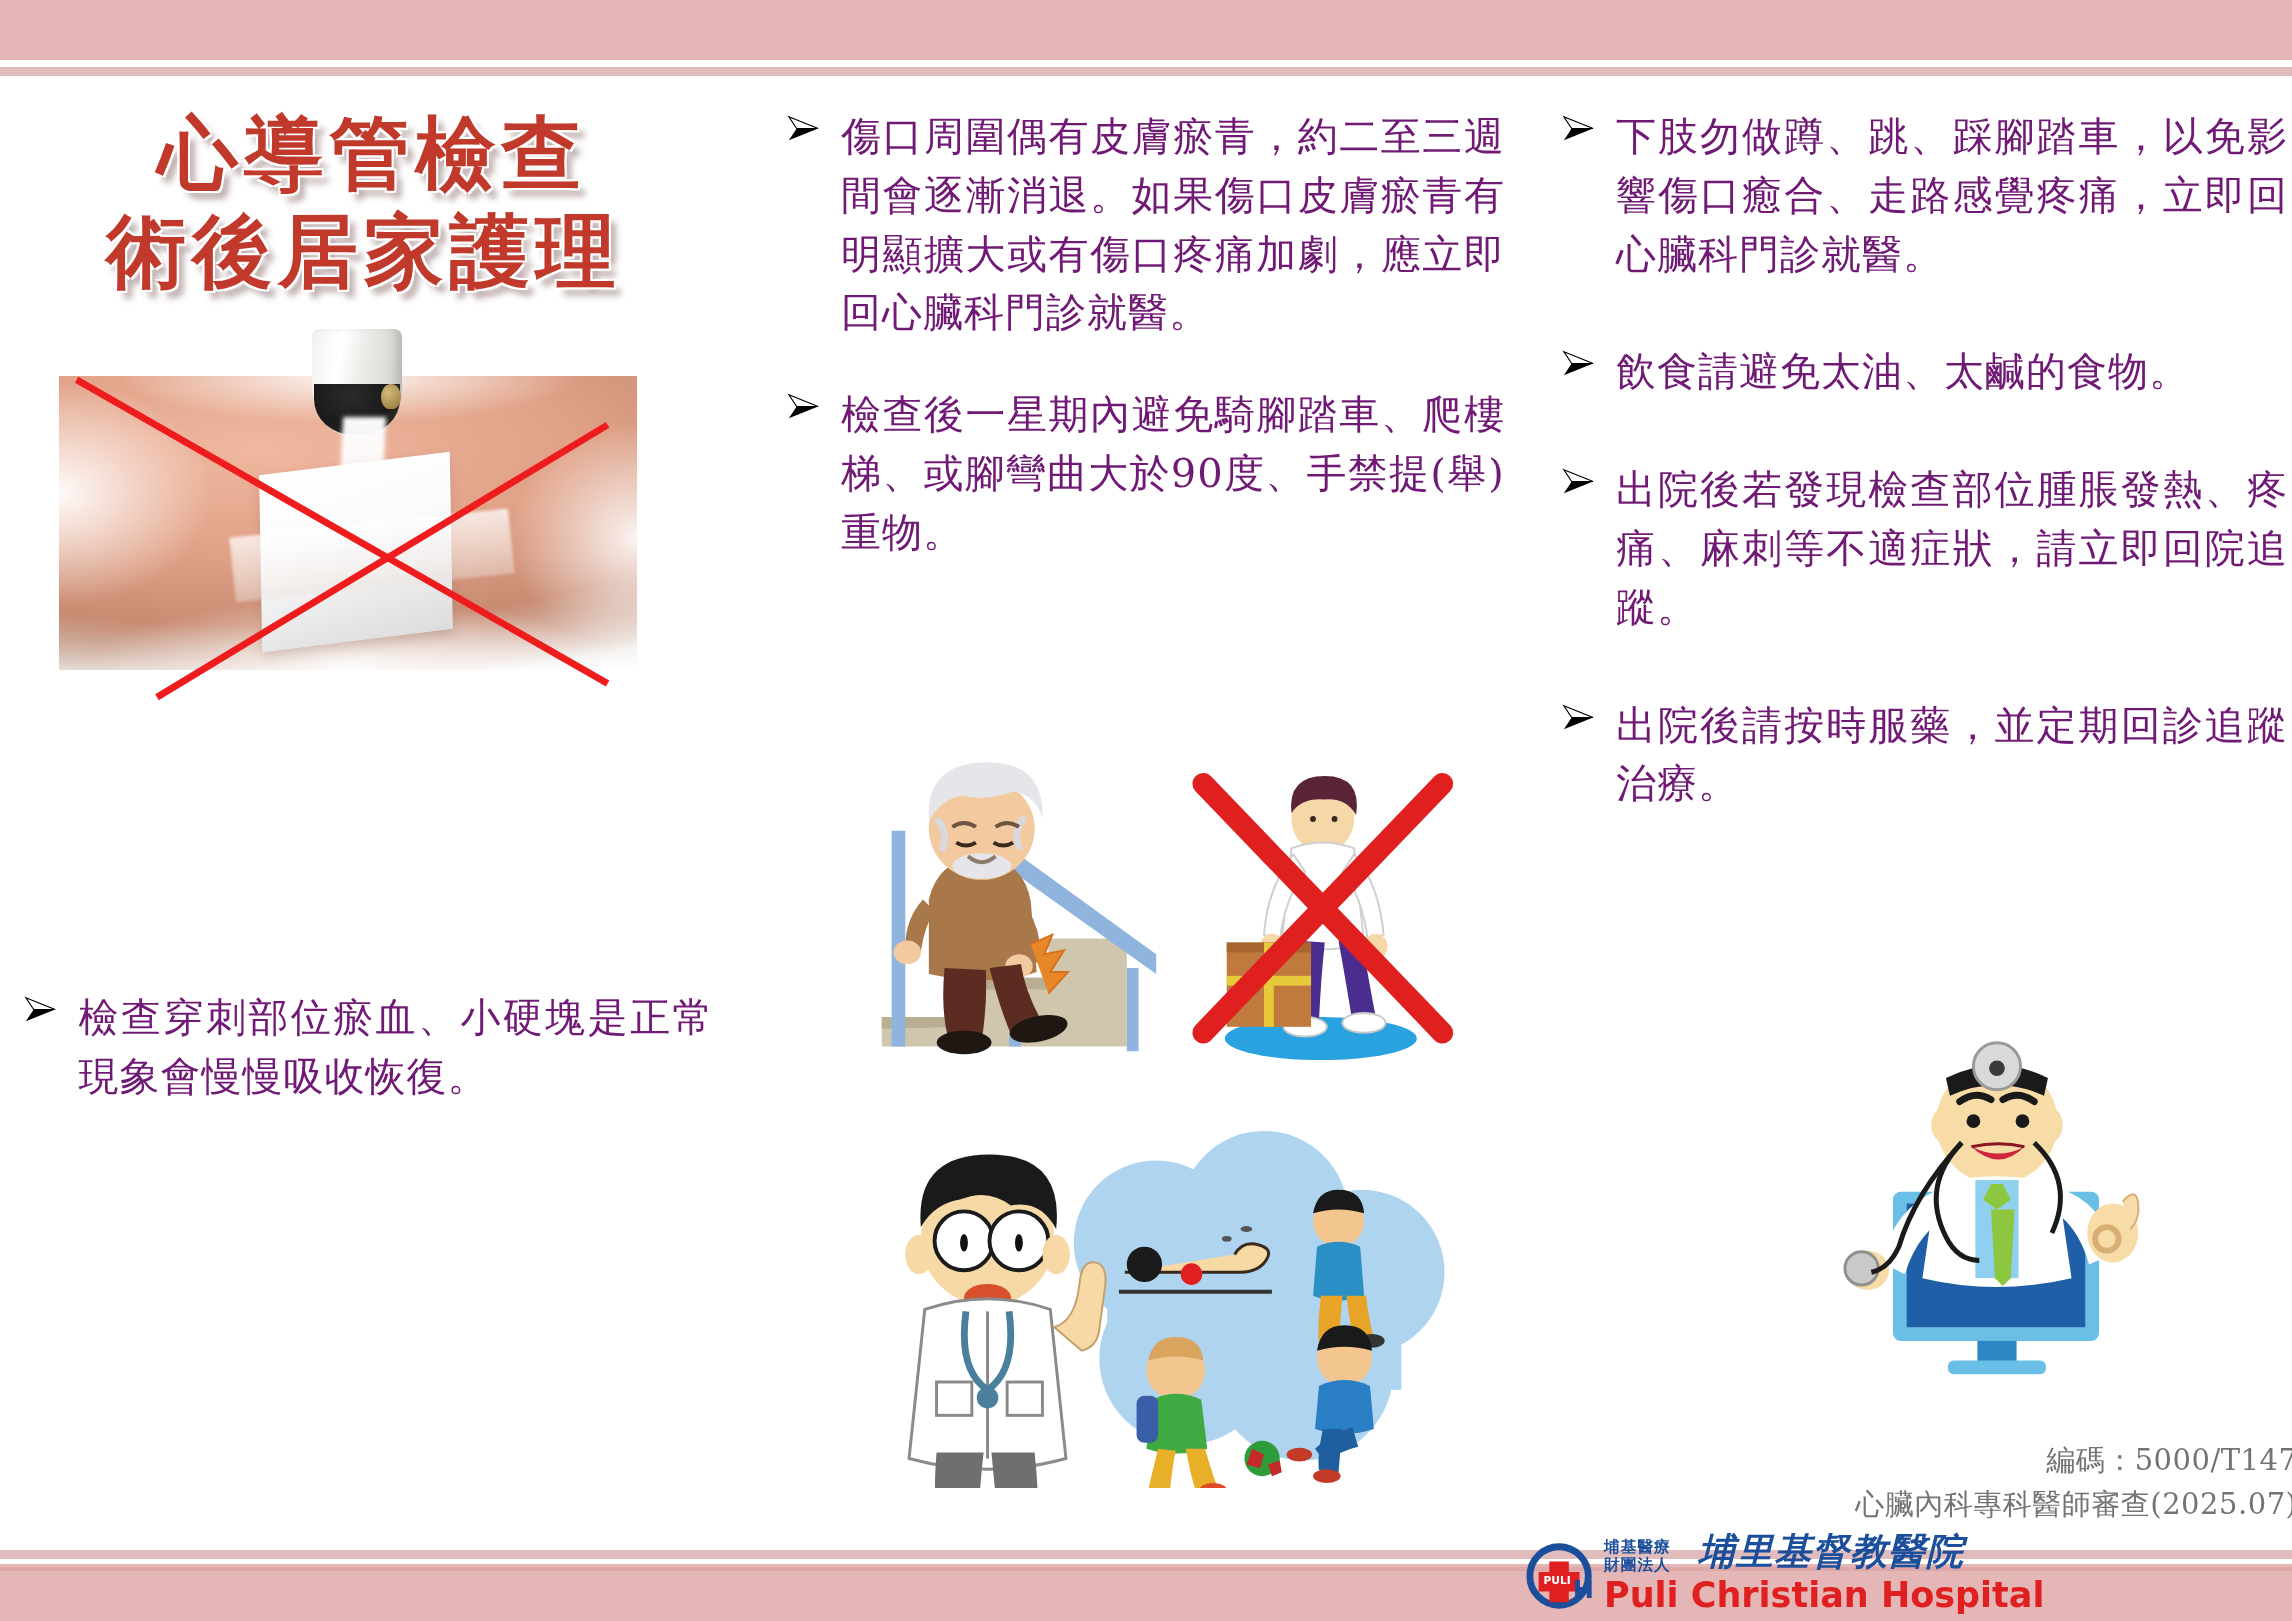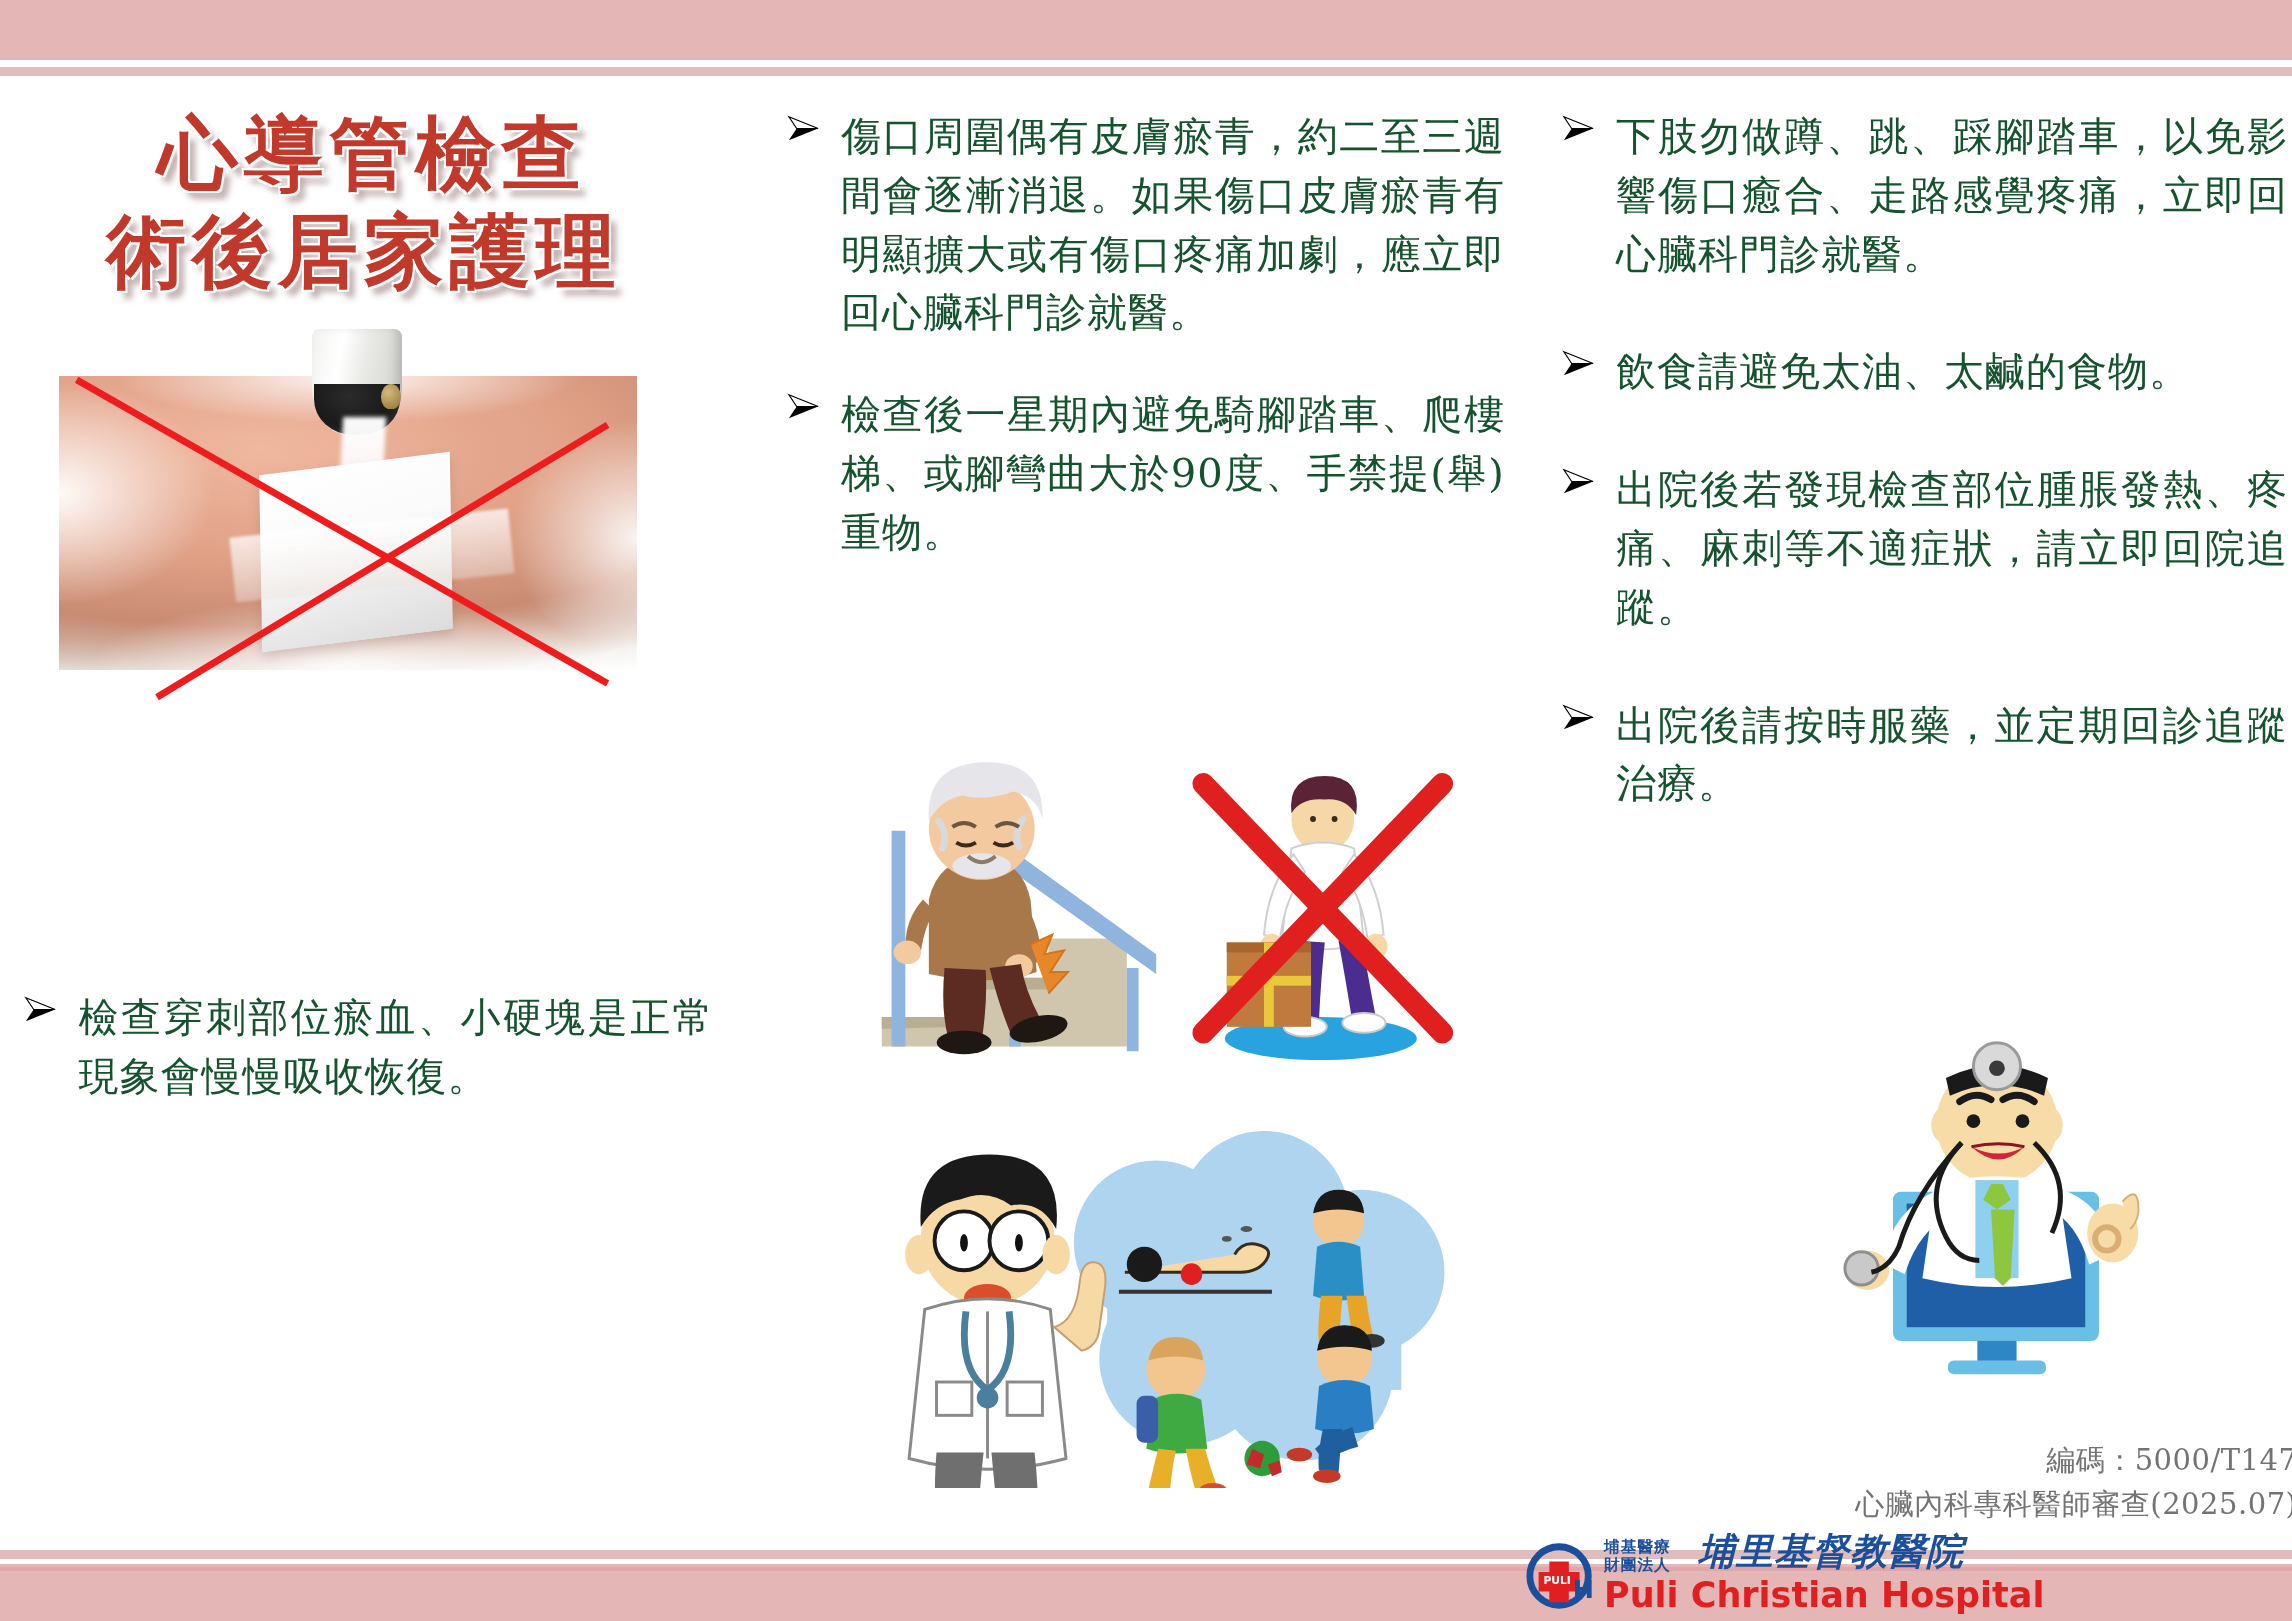--- a/index.html
+++ b/index.html
@@ -91,21 +91,21 @@
   }
   .title-line.l2 { margin-left: -17.6px; }
 
   
   .bullet {
     position: relative;
     display: block;
     padding-left: 61px;
     font-size: 40px;
     line-height: 1.47;
-    color: #14532d;
+    color: #701a75;
     letter-spacing: 1px;
     text-align: justify;
     font-family: "DejaVu Serif", "Liberation Serif", serif;
   }
   .bullet .marker {
     position: absolute;
     left: 3.9px;
     top: 2px;
     width: 39px;
     height: 39px;

